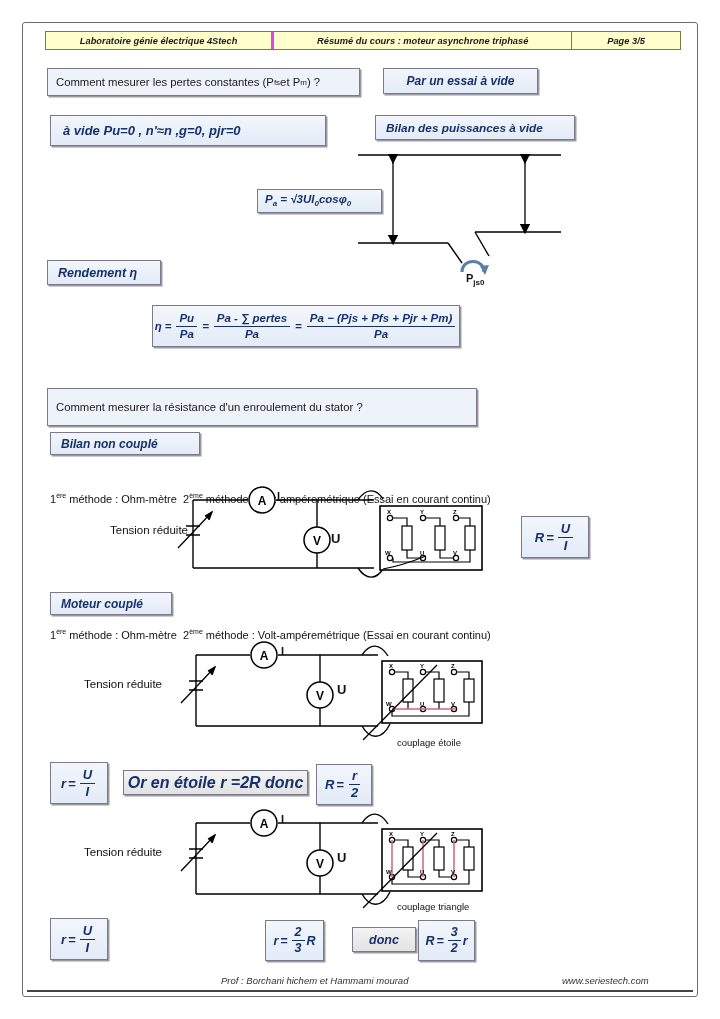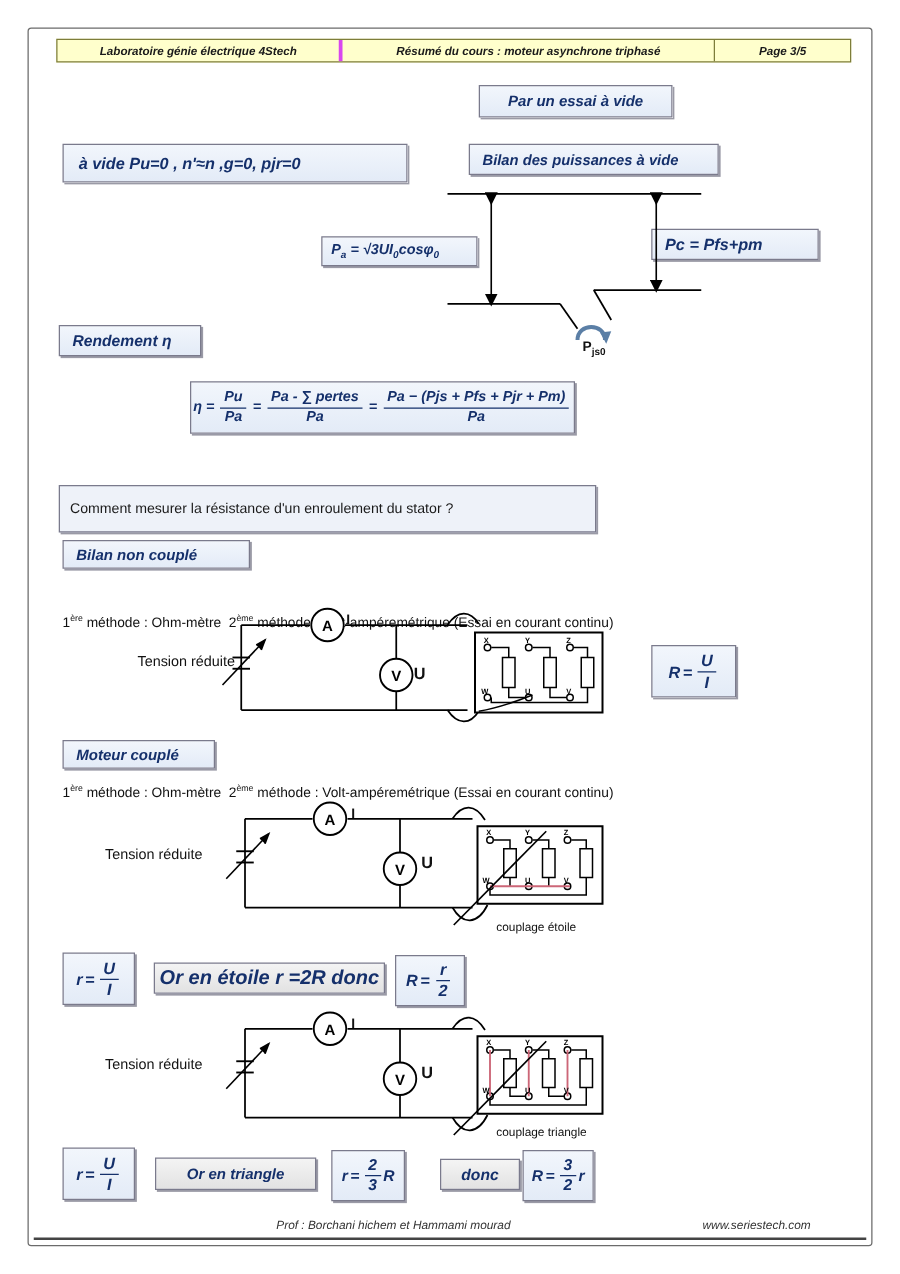--- a/index.html
+++ b/index.html
@@ -98,32 +98,32 @@
 
 <div class="page">
   <div class="sheet"></div>
 
   <div class="hdr">
     <div class="cell c1">Laboratoire génie électrique 4Stech</div>
     <div class="cell c2">Résumé du cours : moteur asynchrone triphasé</div>
     <div class="cell c3">Page 3/5</div>
   </div>
 
+  <div class="box plain q-text" style="left:47px;top:68px;width:313px;height:28px;font-size:11.3px;">Comment mesurer les pertes constantes (P<sub style="font-size:8px">fs</sub> et P<sub style="font-size:8px">m</sub>) ?</div>
 
   <div class="box center b-ital" style="left:383px;top:68px;width:155px;height:26px;font-size:12px;">Par un essai à vide</div>
 
   <div class="box b-ital" style="left:50px;top:115px;width:276px;height:31px;font-size:13px;padding-left:12px;">à vide Pu=0 , n'≈n ,g=0, pjr=0</div>
 
   <div class="box b-ital" style="left:375px;top:115px;width:200px;height:25px;font-size:11.8px;padding-left:10px;">Bilan des puissances à vide</div>
 
   <div class="box b-ital" style="left:257px;top:189px;width:125px;height:24px;font-size:11.5px;padding-left:7px;">
     <span>P<sub style="font-size:8px">a</sub> = √3UI<sub style="font-size:8px">0</sub>cosφ<sub style="font-size:8px">0</sub></span>
   </div>
 
-  <div class="box b-ital" style="left:521px;top:183px;width:134px;height:25px;font-size:13px;padding-left:10px;">Pc = Pfs+pm</div>
 
   <div class="txt" style="left:466px;top:272px;font-weight:bold;font-size:11px;color:#111;">P<sub style="font-size:8px;">js0</sub></div>
 
   <div class="box b-ital" style="left:47px;top:260px;width:114px;height:25px;font-size:12.5px;padding-left:10px;">Rendement η</div>
 
   <div class="box" style="left:152px;top:305px;width:308px;height:42px;justify-content:center;font-size:11.5px;">
     <span class="fw">η</span>
     <span class="fw" style="margin:0 3px;">=</span>
     <span class="frac fw">
       <span class="num">Pu</span>
@@ -200,21 +200,20 @@
 
   <div class="box" style="left:50px;top:918px;width:58px;height:42px;justify-content:center;font-size:13px;">
     <span class="fw">r</span>
     <span class="fw" style="margin:0 2px;">=</span>
     <span class="frac fw">
       <span class="num">U</span>
       <span class="den">I</span>
     </span>
   </div>
 
-  <div class="box grey center b-ital" style="left:124px;top:926px;width:129px;height:26px;font-size:12px;">Or en triangle</div>
 
   <div class="box" style="left:265px;top:920px;width:59px;height:41px;justify-content:center;font-size:12.5px;">
     <span class="fw">r</span>
     <span class="fw" style="margin:0 2px;">=</span>
     <span class="frac fw">
       <span class="num">2</span>
       <span class="den">3</span>
     </span>
     <span class="fw">R</span>
   </div>

